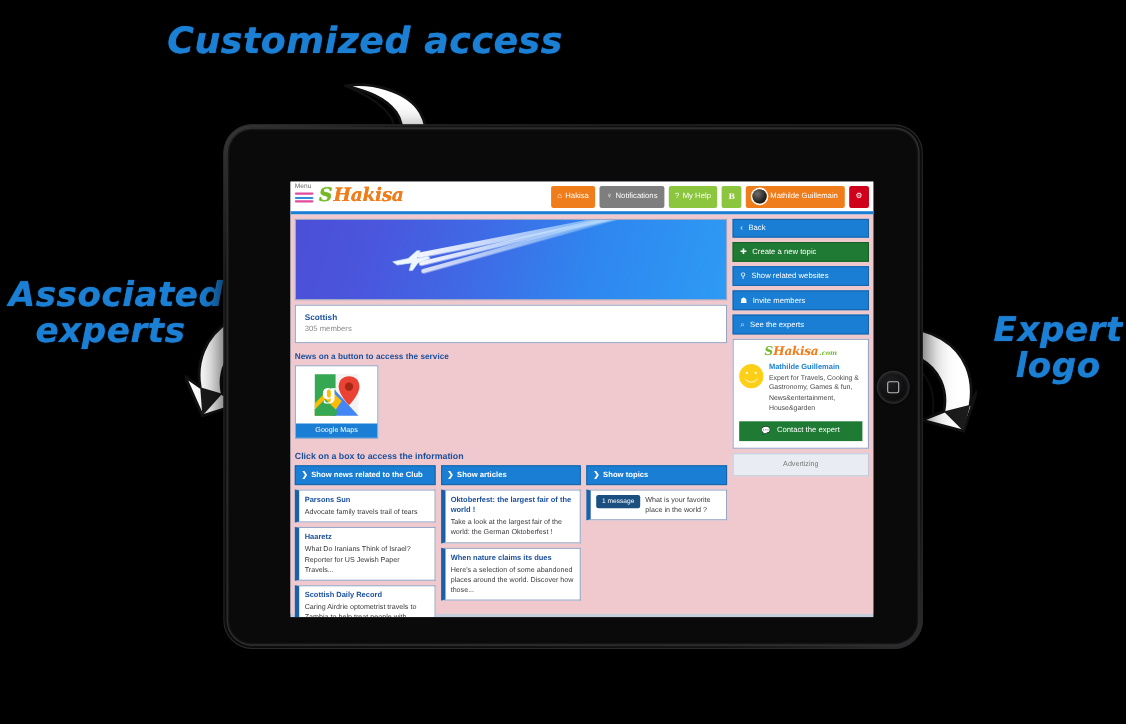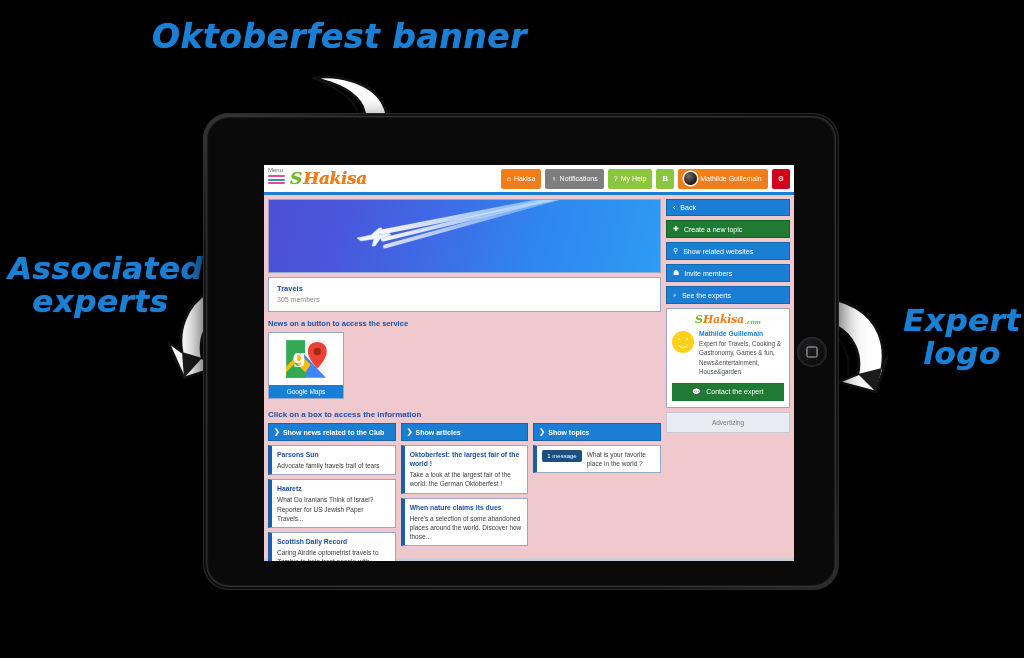--- a/index.html
+++ b/index.html
@@ -18,21 +18,21 @@
     font-family: "DejaVu Sans", sans-serif;
     font-weight: 700;
     font-style: italic;
     letter-spacing: 0.5px;
     line-height: 1.05;
     white-space: pre-line;
     text-shadow: 0 0 1px #1b7fd4;
   }
   #annot-banner { left: 152px; top: 20px; font-size: 33px; }
   #annot-services { left: 8px; top: 252px; font-size: 31px; text-align: center; width: 185px; }
-  #annot-expert { left: 900px; top: 304px; font-size: 31px; text-align: center; width: 124px; }
+  #annot-expert { left: 900px; top: 284px; font-size: 31px; text-align: center; width: 124px; }
 
   
   .arrow { position: absolute; }
   #arrow-banner { left: 296px; top: 72px; width: 120px; height: 128px; }
   #arrow-services { left: 168px; top: 272px; width: 134px; height: 108px; }
   #arrow-expert { left: 760px; top: 290px; width: 128px; height: 104px; }
 
   
   #tablet {
     position: absolute;
@@ -217,21 +217,21 @@
   #advert {
     margin-top: 4px; background:#e9edf3; border:1px solid #c3cbd9;
     color:#767676; font-size: 6.5px; text-align:center; padding: 6px 0;
   }
 </style>
 </head>
 <body>
 
 <div id="stage">
 
-  <div class="annot" id="annot-banner">Oktoberfest banner</div>
+  <div class="annot" id="annot-banner">Customized access</div>
   <div class="annot" id="annot-services">Associated
 experts</div>
   <div class="annot" id="annot-expert">Expert
 logo</div>
 
   <svg class="arrow" id="arrow-banner" viewBox="0 0 120 128">
     <path d="M18 6 C 40 2, 74 10, 86 30 C 97 49, 92 76, 84 100 L104 96 L62 126 L40 84 L60 92 C 70 66, 74 44, 64 30 C 52 14, 32 10, 18 6 Z" fill="#ffffff" stroke="#111" stroke-width="2.6" stroke-linejoin="round"></path>
     <path d="M18 6 C 36 14, 52 22, 60 36 C 66 48, 64 66, 58 86" fill="none" stroke="#111" stroke-width="2"></path>
     <path d="M40 84 L60 92 L62 126 Z" fill="#1b1b1b"></path>
   </svg>
@@ -306,21 +306,21 @@
             <div id="hero">
               <div class="trail" id="t1"></div>
               <div class="trail" id="t2"></div>
               <div class="trail" id="t3"></div>
               <svg id="plane" viewBox="0 0 38 22">
                 <path d="M2 12 L16 9 L24 2 L27 2 L24 9 L34 7 L36 9 L25 13 L20 20 L17 20 L19 13 L6 15 Z" fill="#eef6ff" stroke="#cfe4ff" stroke-width=".6"></path>
               </svg>
             </div>
 
             <div id="club">
-              <div id="club-title">Travels</div>
+              <div id="club-title">Scottish</div>
               <div id="club-members">305 members</div>
             </div>
 
             <div id="svc-hint">News on a button to access the service</div>
             <div id="svc-row">
               <div class="svc-tile">
                 <div class="svc-icon">
                   <svg viewBox="0 0 70 44" width="100%" height="100%">
                     <rect x="14" y="2" width="42" height="40" fill="#f3f3f1"></rect>
                     <path d="M14 2 H34 V42 H14 Z" fill="#34a853"></path>

